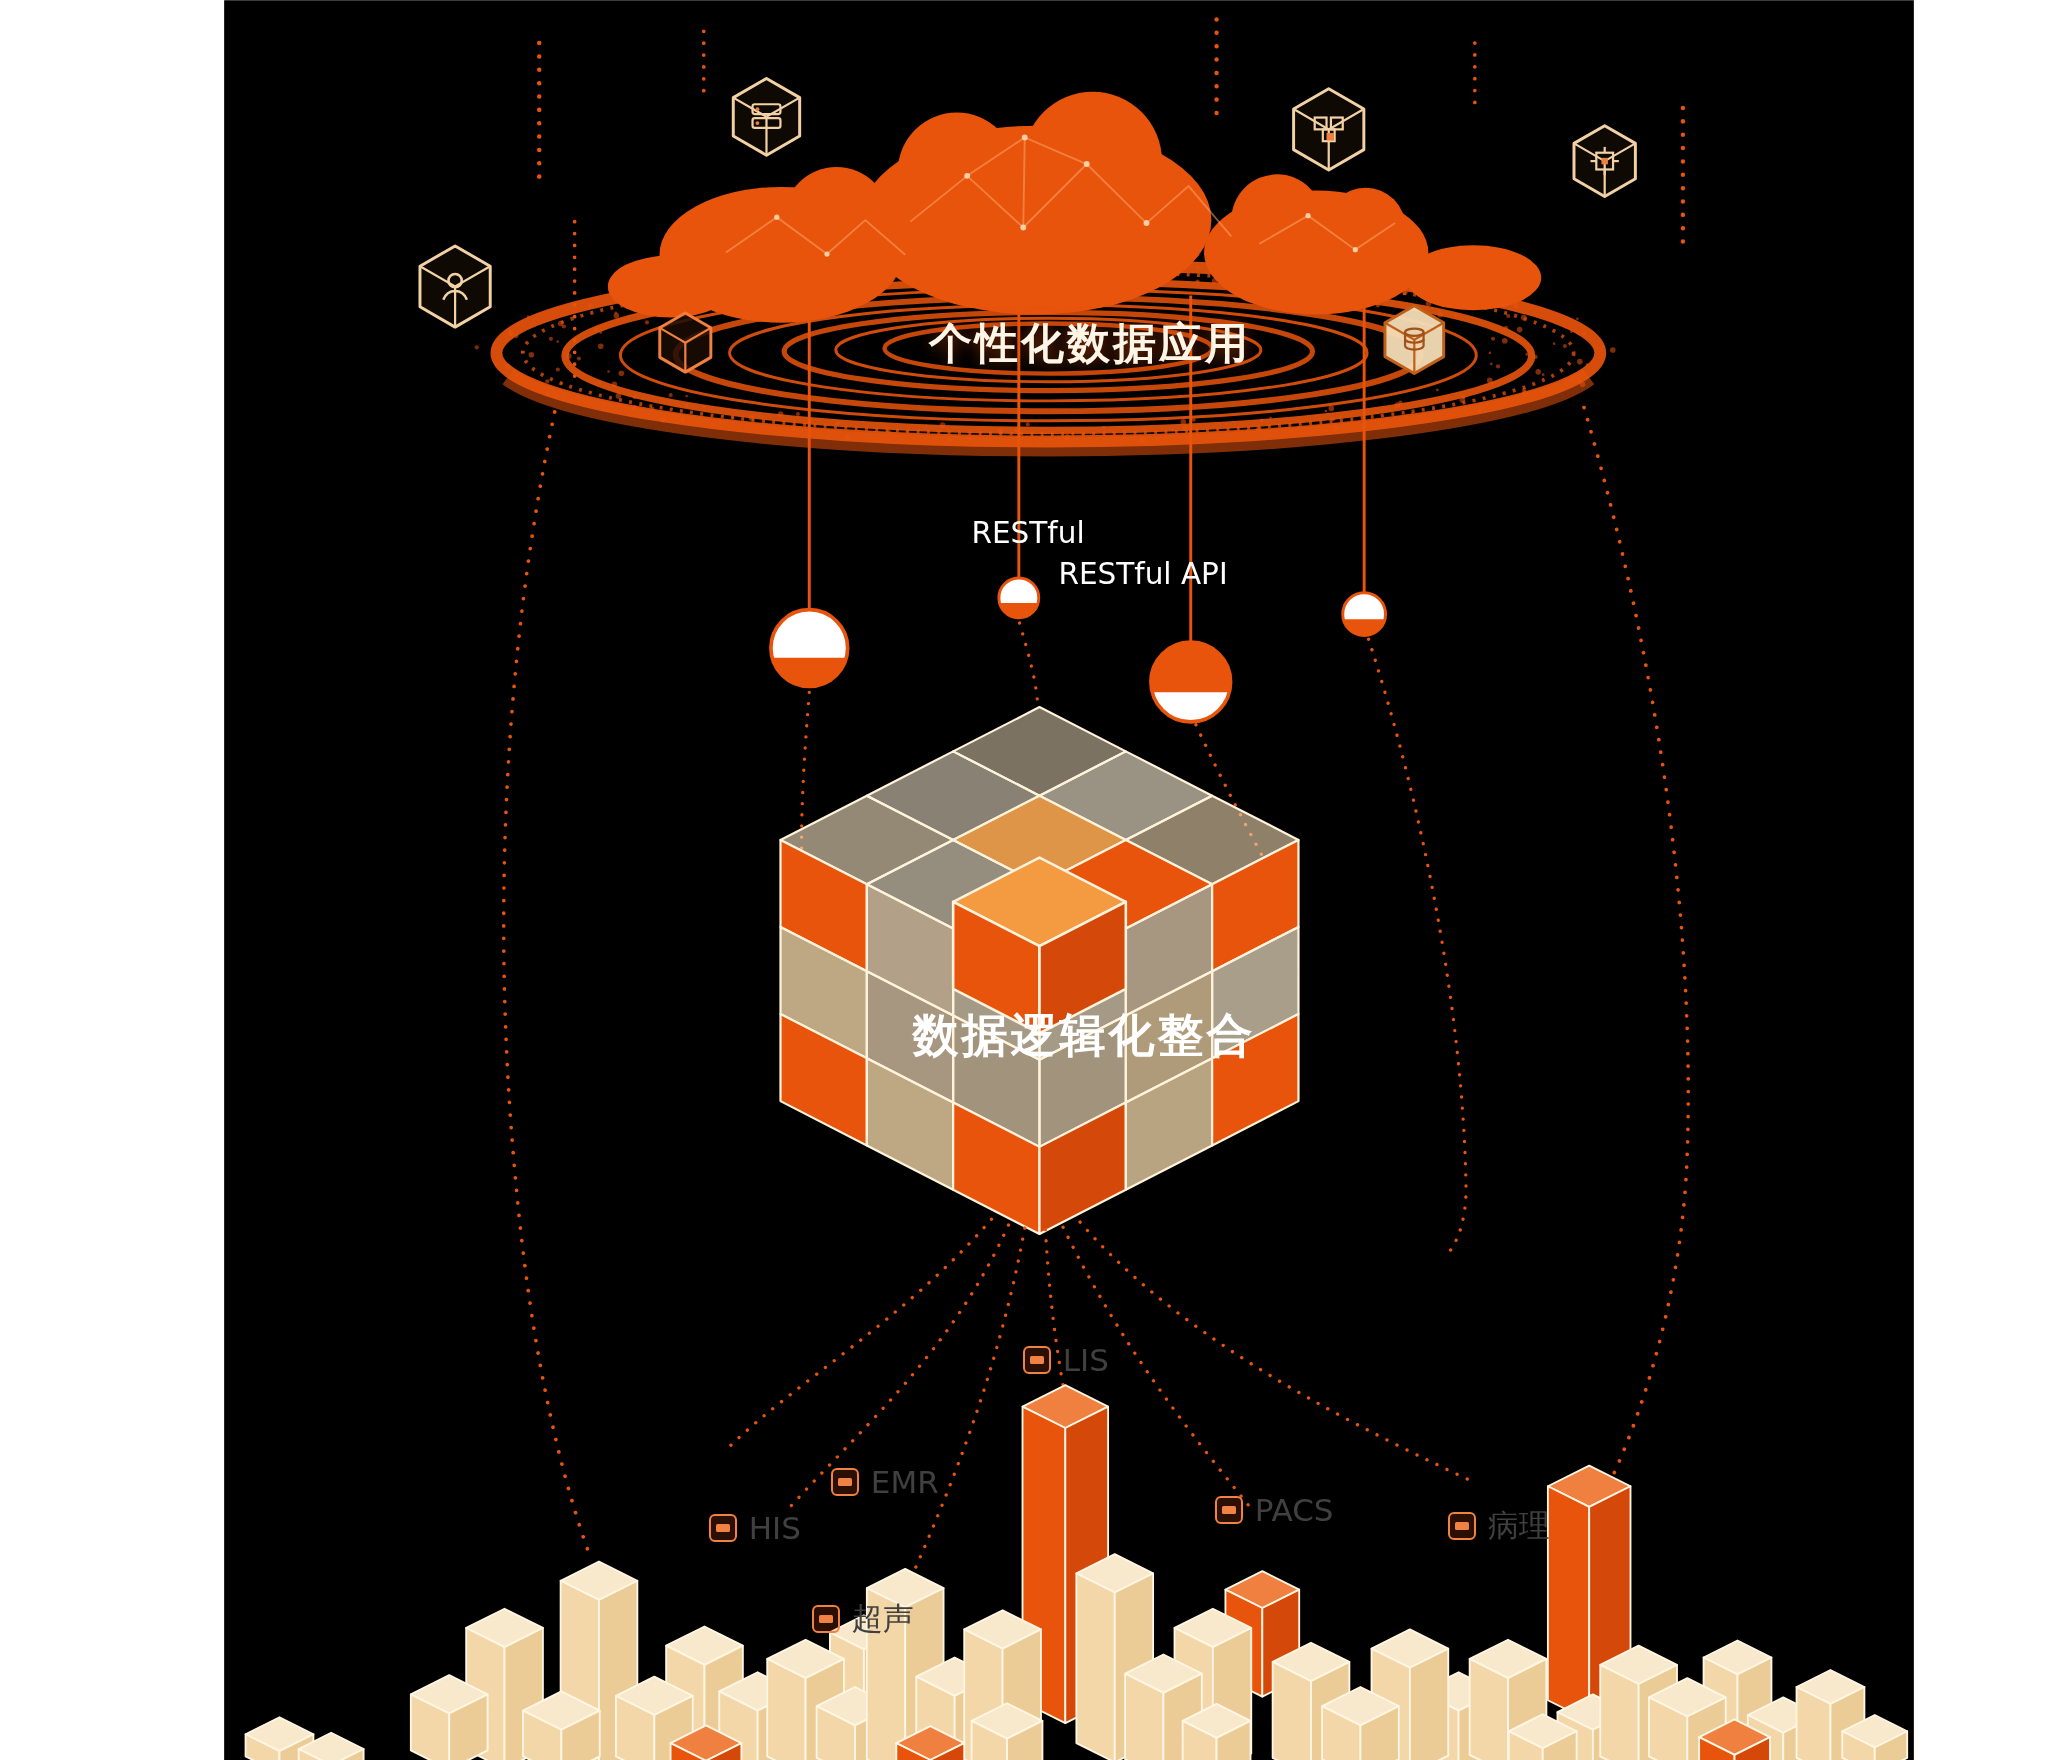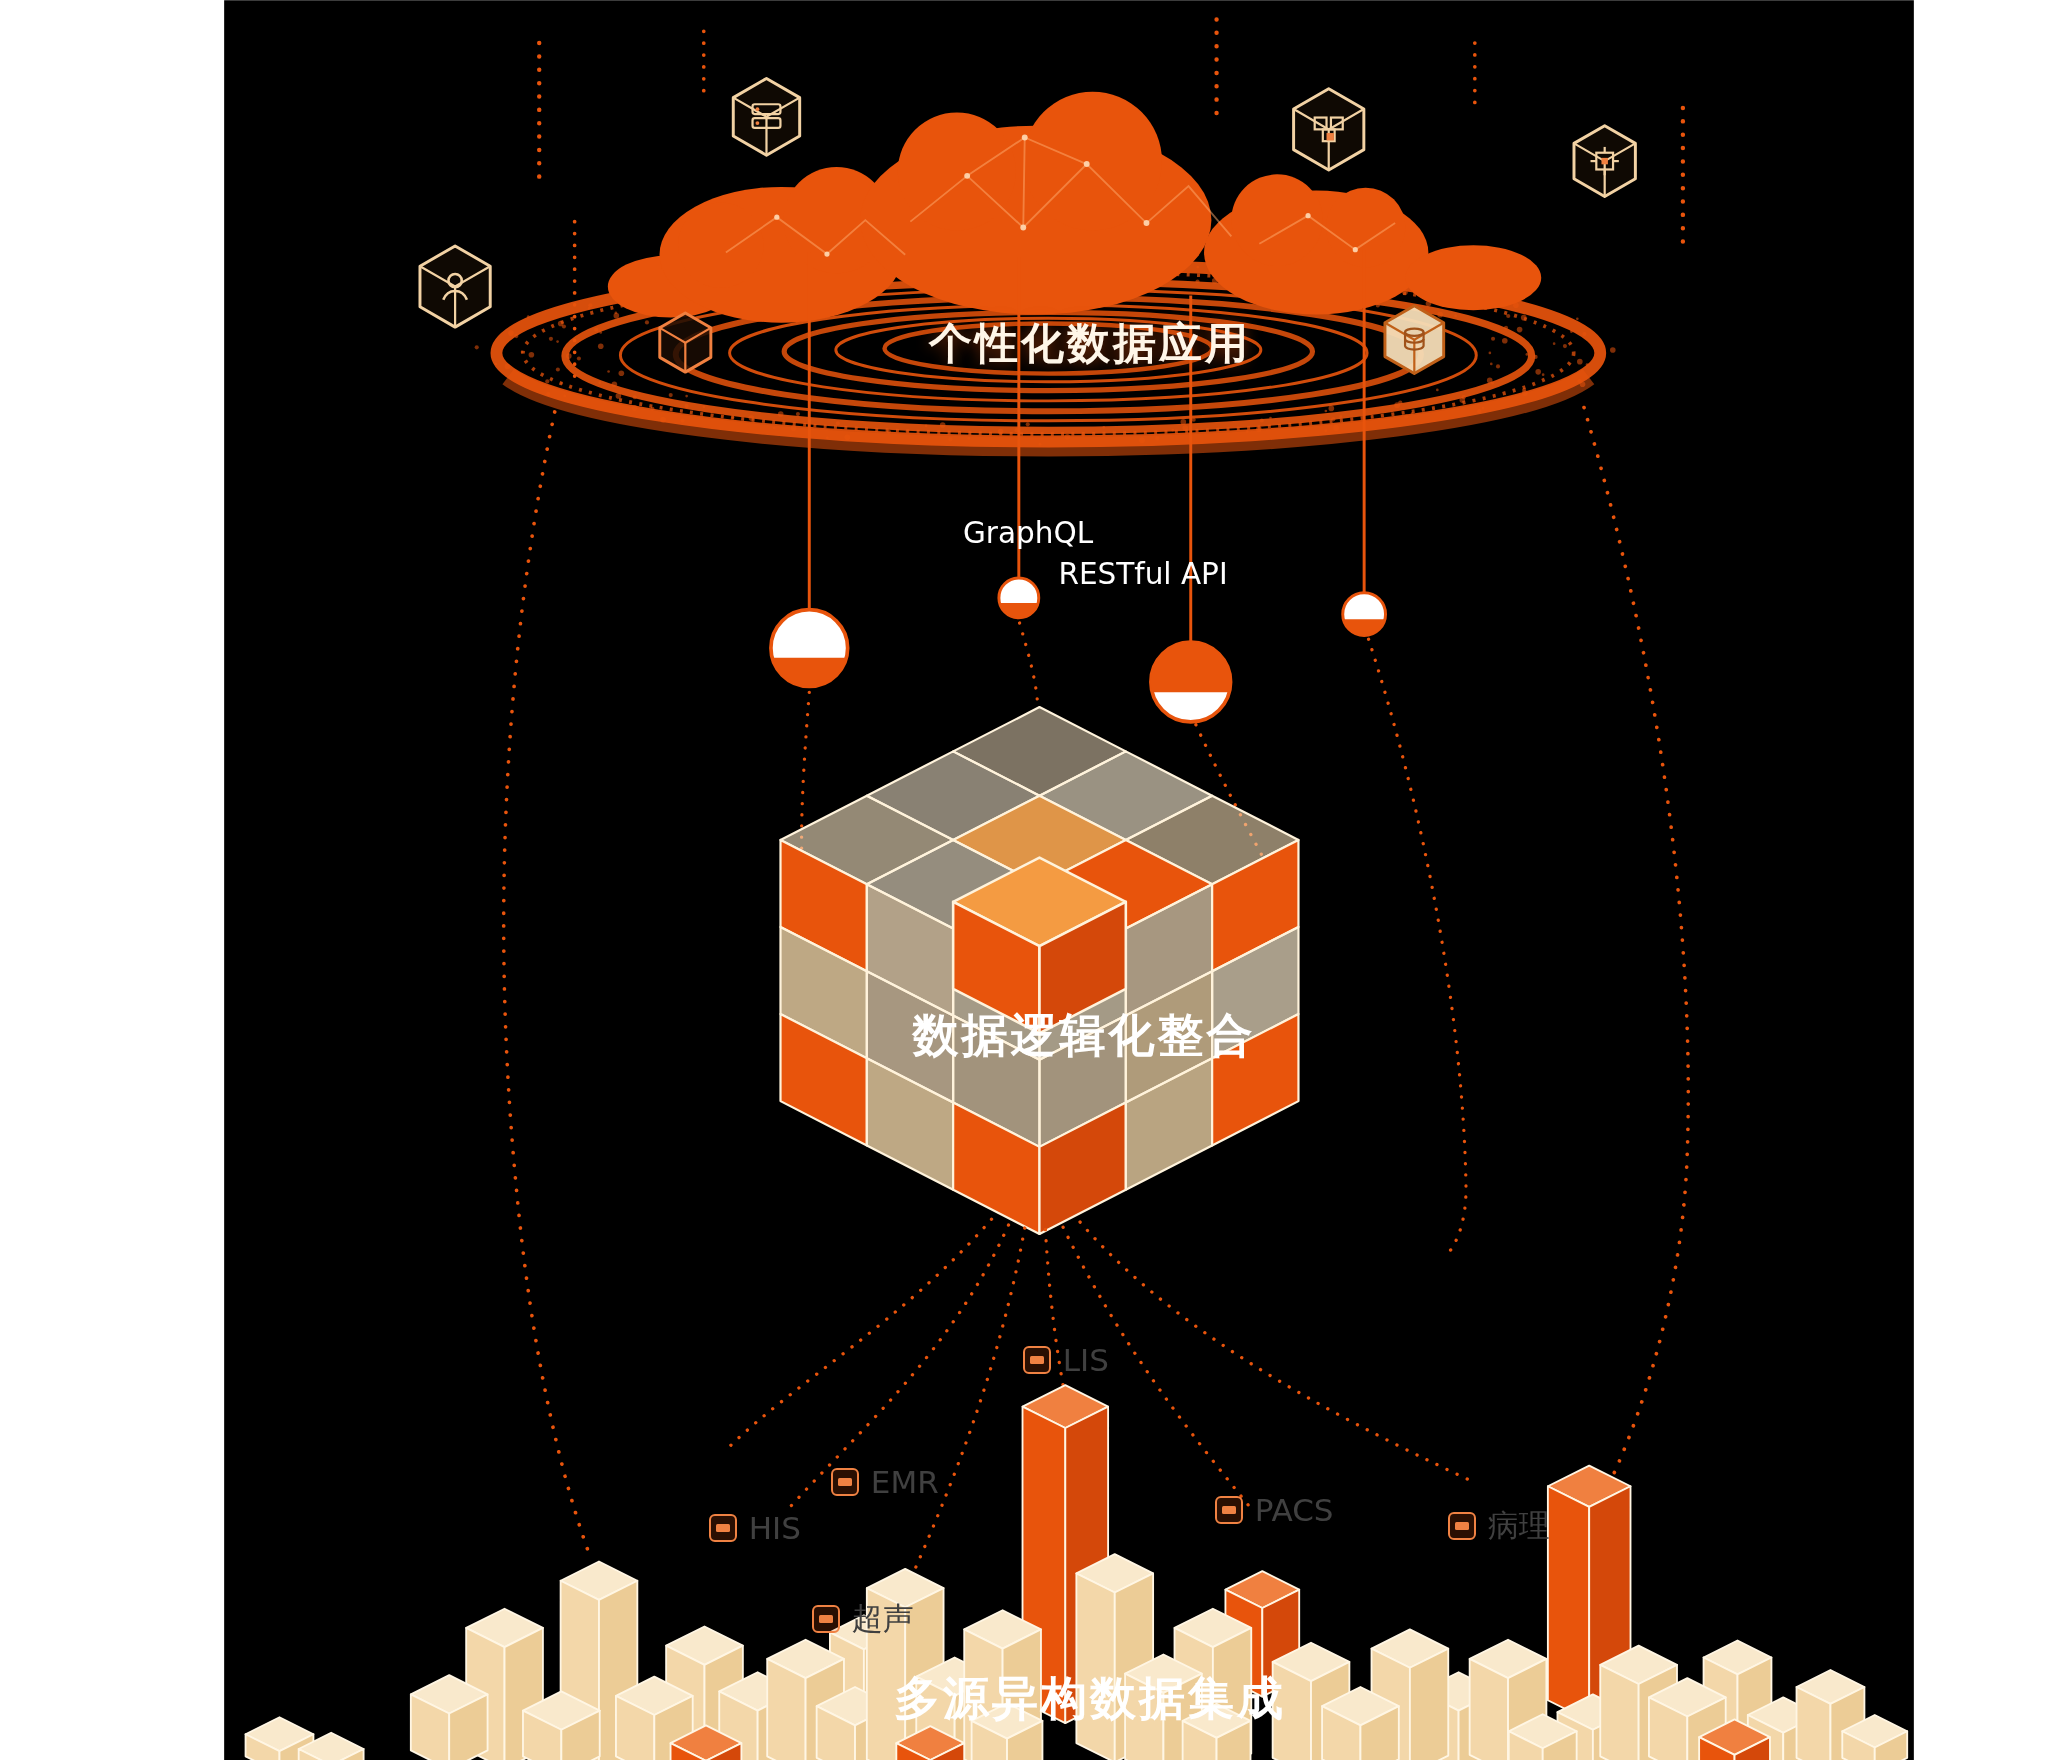--- a/index.html
+++ b/index.html
@@ -497,21 +497,21 @@
         <polygon points="2254.0,2354.0 2302.0,2378.0 2302.0,2412.0 2254.0,2388.0" fill="#E8540C" stroke="#FFF6E4" stroke-width="2.5" stroke-linejoin="round"></polygon>
         <polygon points="2350.0,2354.0 2302.0,2378.0 2302.0,2412.0 2350.0,2388.0" fill="#D4480A" stroke="#FFF6E4" stroke-width="2.5" stroke-linejoin="round"></polygon>
         <polygon points="400.0,2348.0 444.0,2370.0 400.0,2392.0 356.0,2370.0" fill="#F9E9CC" stroke="#FFF6E4" stroke-width="2.5" stroke-linejoin="round"></polygon>
         <polygon points="356.0,2370.0 400.0,2392.0 400.0,2414.0 356.0,2392.0" fill="#F3D7A9" stroke="#FFF6E4" stroke-width="2.5" stroke-linejoin="round"></polygon>
         <polygon points="444.0,2370.0 400.0,2392.0 400.0,2414.0 444.0,2392.0" fill="#ECCC96" stroke="#FFF6E4" stroke-width="2.5" stroke-linejoin="round"></polygon>
       </g>
   </svg>
 
   <div class="overlay-label title-top" style="left:1054px; top:344px">个性化数据应用</div>
 
-  <div class="overlay-label api-label" style="left:992px; top:533px">GraphQL</div>
+  <div class="overlay-label api-label" style="left:992px; top:533px">RESTful</div>
   <div class="overlay-label api-label" style="left:1107px; top:574px">RESTful API</div>
 
   <div class="overlay-label title-mid" style="left:1048px; top:1036px">数据逻辑化整合</div>
 
   <div class="chip" style="left:987px; top:1342px">
     <span class="chip-icon">
         <i></i>
       </span>
     <span class="chip-label">LIS</span>
   </div>
@@ -539,15 +539,14 @@
       </span>
     <span class="chip-label">病理</span>
   </div>
   <div class="chip" style="left:776px; top:1598px">
     <span class="chip-icon">
         <i></i>
       </span>
     <span class="chip-label">超声</span>
   </div>
 
-  <div class="overlay-label title-bottom" style="left:1054px; top:1699px">多源异构数据集成</div>
 </div>
 
 
 </body></html>

